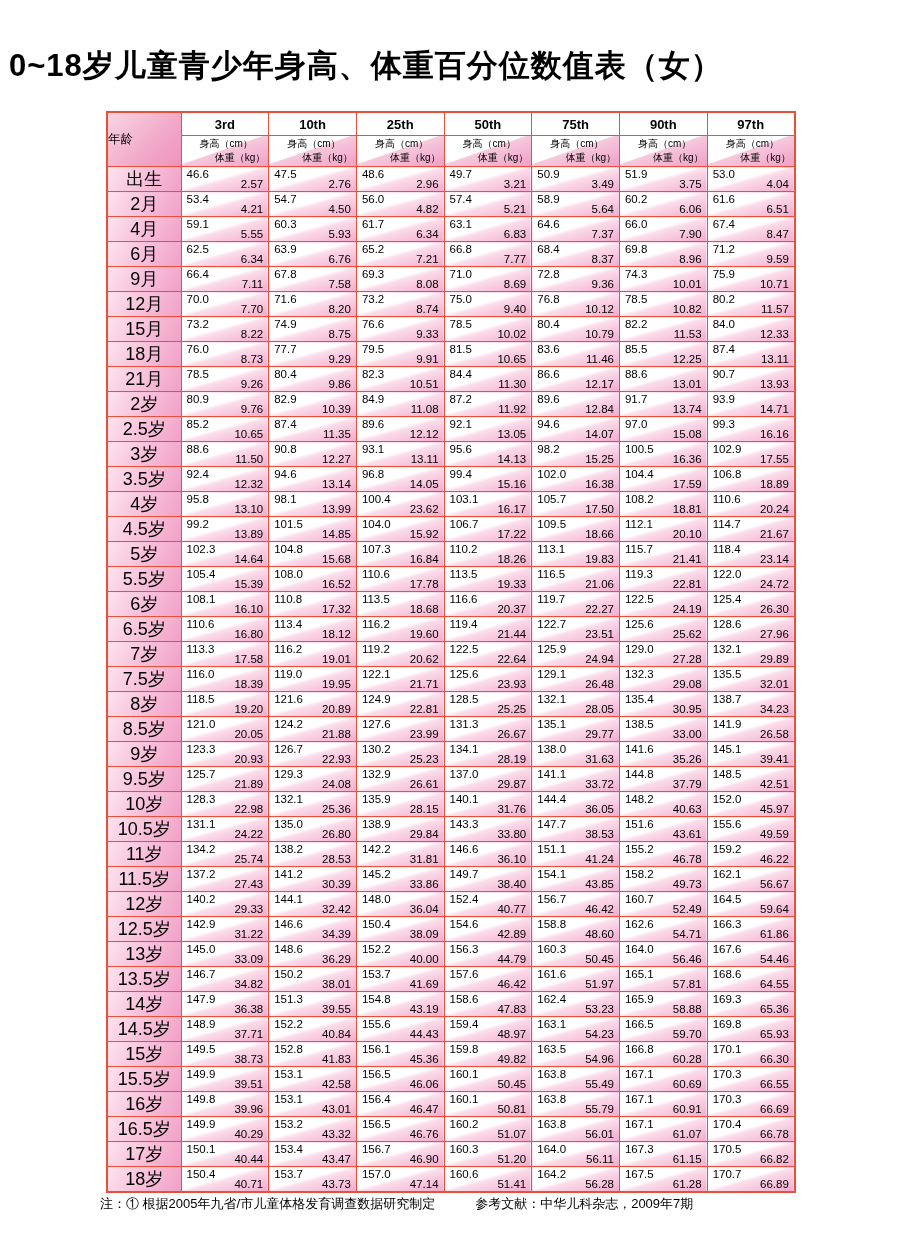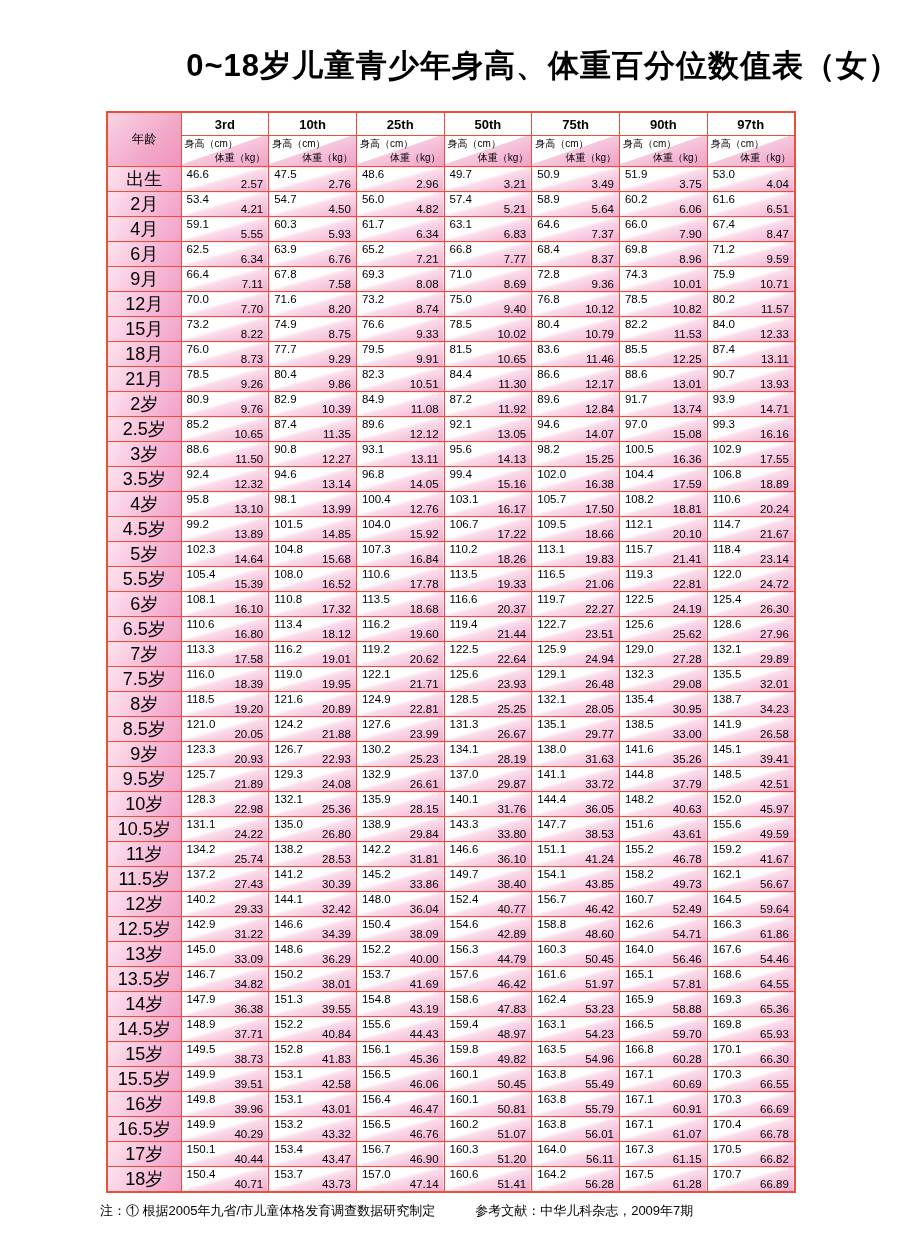--- a/index.html
+++ b/index.html
@@ -15,25 +15,25 @@
     position: relative;
     overflow: hidden;
   }
   .page {
     width: 900px;
     height: 1233px;
     position: relative;
     box-sizing: border-box;
   }
   .title {
-    text-align: right;
+    text-align: left;
     font-size: 31px;
     font-weight: bold;
     letter-spacing: 1px;
-    margin: 45px 0 0 0;
+    margin: 45px 0 0 9px;
     font-family: "Liberation Sans", sans-serif;
     color: #000;
   }
   .table-wrap {
     margin: 24px auto 0 auto;
     width: 688px;
   }
   table.growth {
     border-collapse: collapse;
     width: 688px;
@@ -48,41 +48,40 @@
   .pct-head {
     height: 22px;
     text-align: center;
     font-size: 13px;
     font-weight: bold;
     font-family: Liberation Sans, sans-serif;
     background: #ffffff;
     color: #000;
   }
   .age-head {
-    text-align: center;
     font-size: 12.5px;
     background: linear-gradient(135deg,#f9d5e4 0%, #f2a9c8 60%, #ef93bb 100%);
     vertical-align: middle;
     font-weight: normal;
   }
   .sub-head {
     height: 30px;
     padding: 0;
     position: relative;
     background: #ffffff;
   }
   .sub-head .inner {
     position: relative;
     width: 100%;
     height: 30px;
     background: linear-gradient(to bottom right, #ffffff 0%, #ffffff 46%, #f6c9dd 48%, #f09fc6 100%);
   }
   .sub-head .h-label {
     position: absolute;
-    left: 3px;
+    left: 18px;
     top: 1px;
     font-size: 10px;
     font-family: "Liberation Sans", sans-serif;
   }
   .sub-head .w-label {
     position: absolute;
     right: 3px;
     bottom: 1px;
     font-size: 10px;
     font-family: "Liberation Sans", sans-serif;
@@ -107,21 +106,21 @@
     font-family: "Liberation Sans", sans-serif;
   }
   .data-cell .w {
     position: absolute;
     right: 5px;
     bottom: 1px;
     font-size: 11.5px;
     font-family: "Liberation Sans", sans-serif;
   }
   .notes {
-    margin: 9px auto 0 auto;
+    margin: 2px auto 0 auto;
     width: 700px;
     font-size: 13px;
     font-family: "Liberation Sans", sans-serif;
     position: relative;
   }
   .note-line1 {
     display: flex;
     justify-content: flex-start;
     gap: 40px;
   }
@@ -622,21 +621,21 @@
             <td class="data-cell">
               <span class="h">95.8</span>
               <span class="w">13.10</span>
             </td>
             <td class="data-cell">
               <span class="h">98.1</span>
               <span class="w">13.99</span>
             </td>
             <td class="data-cell">
               <span class="h">100.4</span>
-              <span class="w">12.76</span>
+              <span class="w">23.62</span>
             </td>
             <td class="data-cell">
               <span class="h">103.1</span>
               <span class="w">16.17</span>
             </td>
             <td class="data-cell">
               <span class="h">105.7</span>
               <span class="w">17.50</span>
             </td>
             <td class="data-cell">
@@ -1072,21 +1071,21 @@
             <td class="data-cell">
               <span class="h">151.1</span>
               <span class="w">41.24</span>
             </td>
             <td class="data-cell">
               <span class="h">155.2</span>
               <span class="w">46.78</span>
             </td>
             <td class="data-cell">
               <span class="h">159.2</span>
-              <span class="w">41.67</span>
+              <span class="w">46.22</span>
             </td>
           </tr>
           <tr>
             <td class="age-cell">11.5岁</td>
             <td class="data-cell">
               <span class="h">137.2</span>
               <span class="w">27.43</span>
             </td>
             <td class="data-cell">
               <span class="h">141.2</span>

